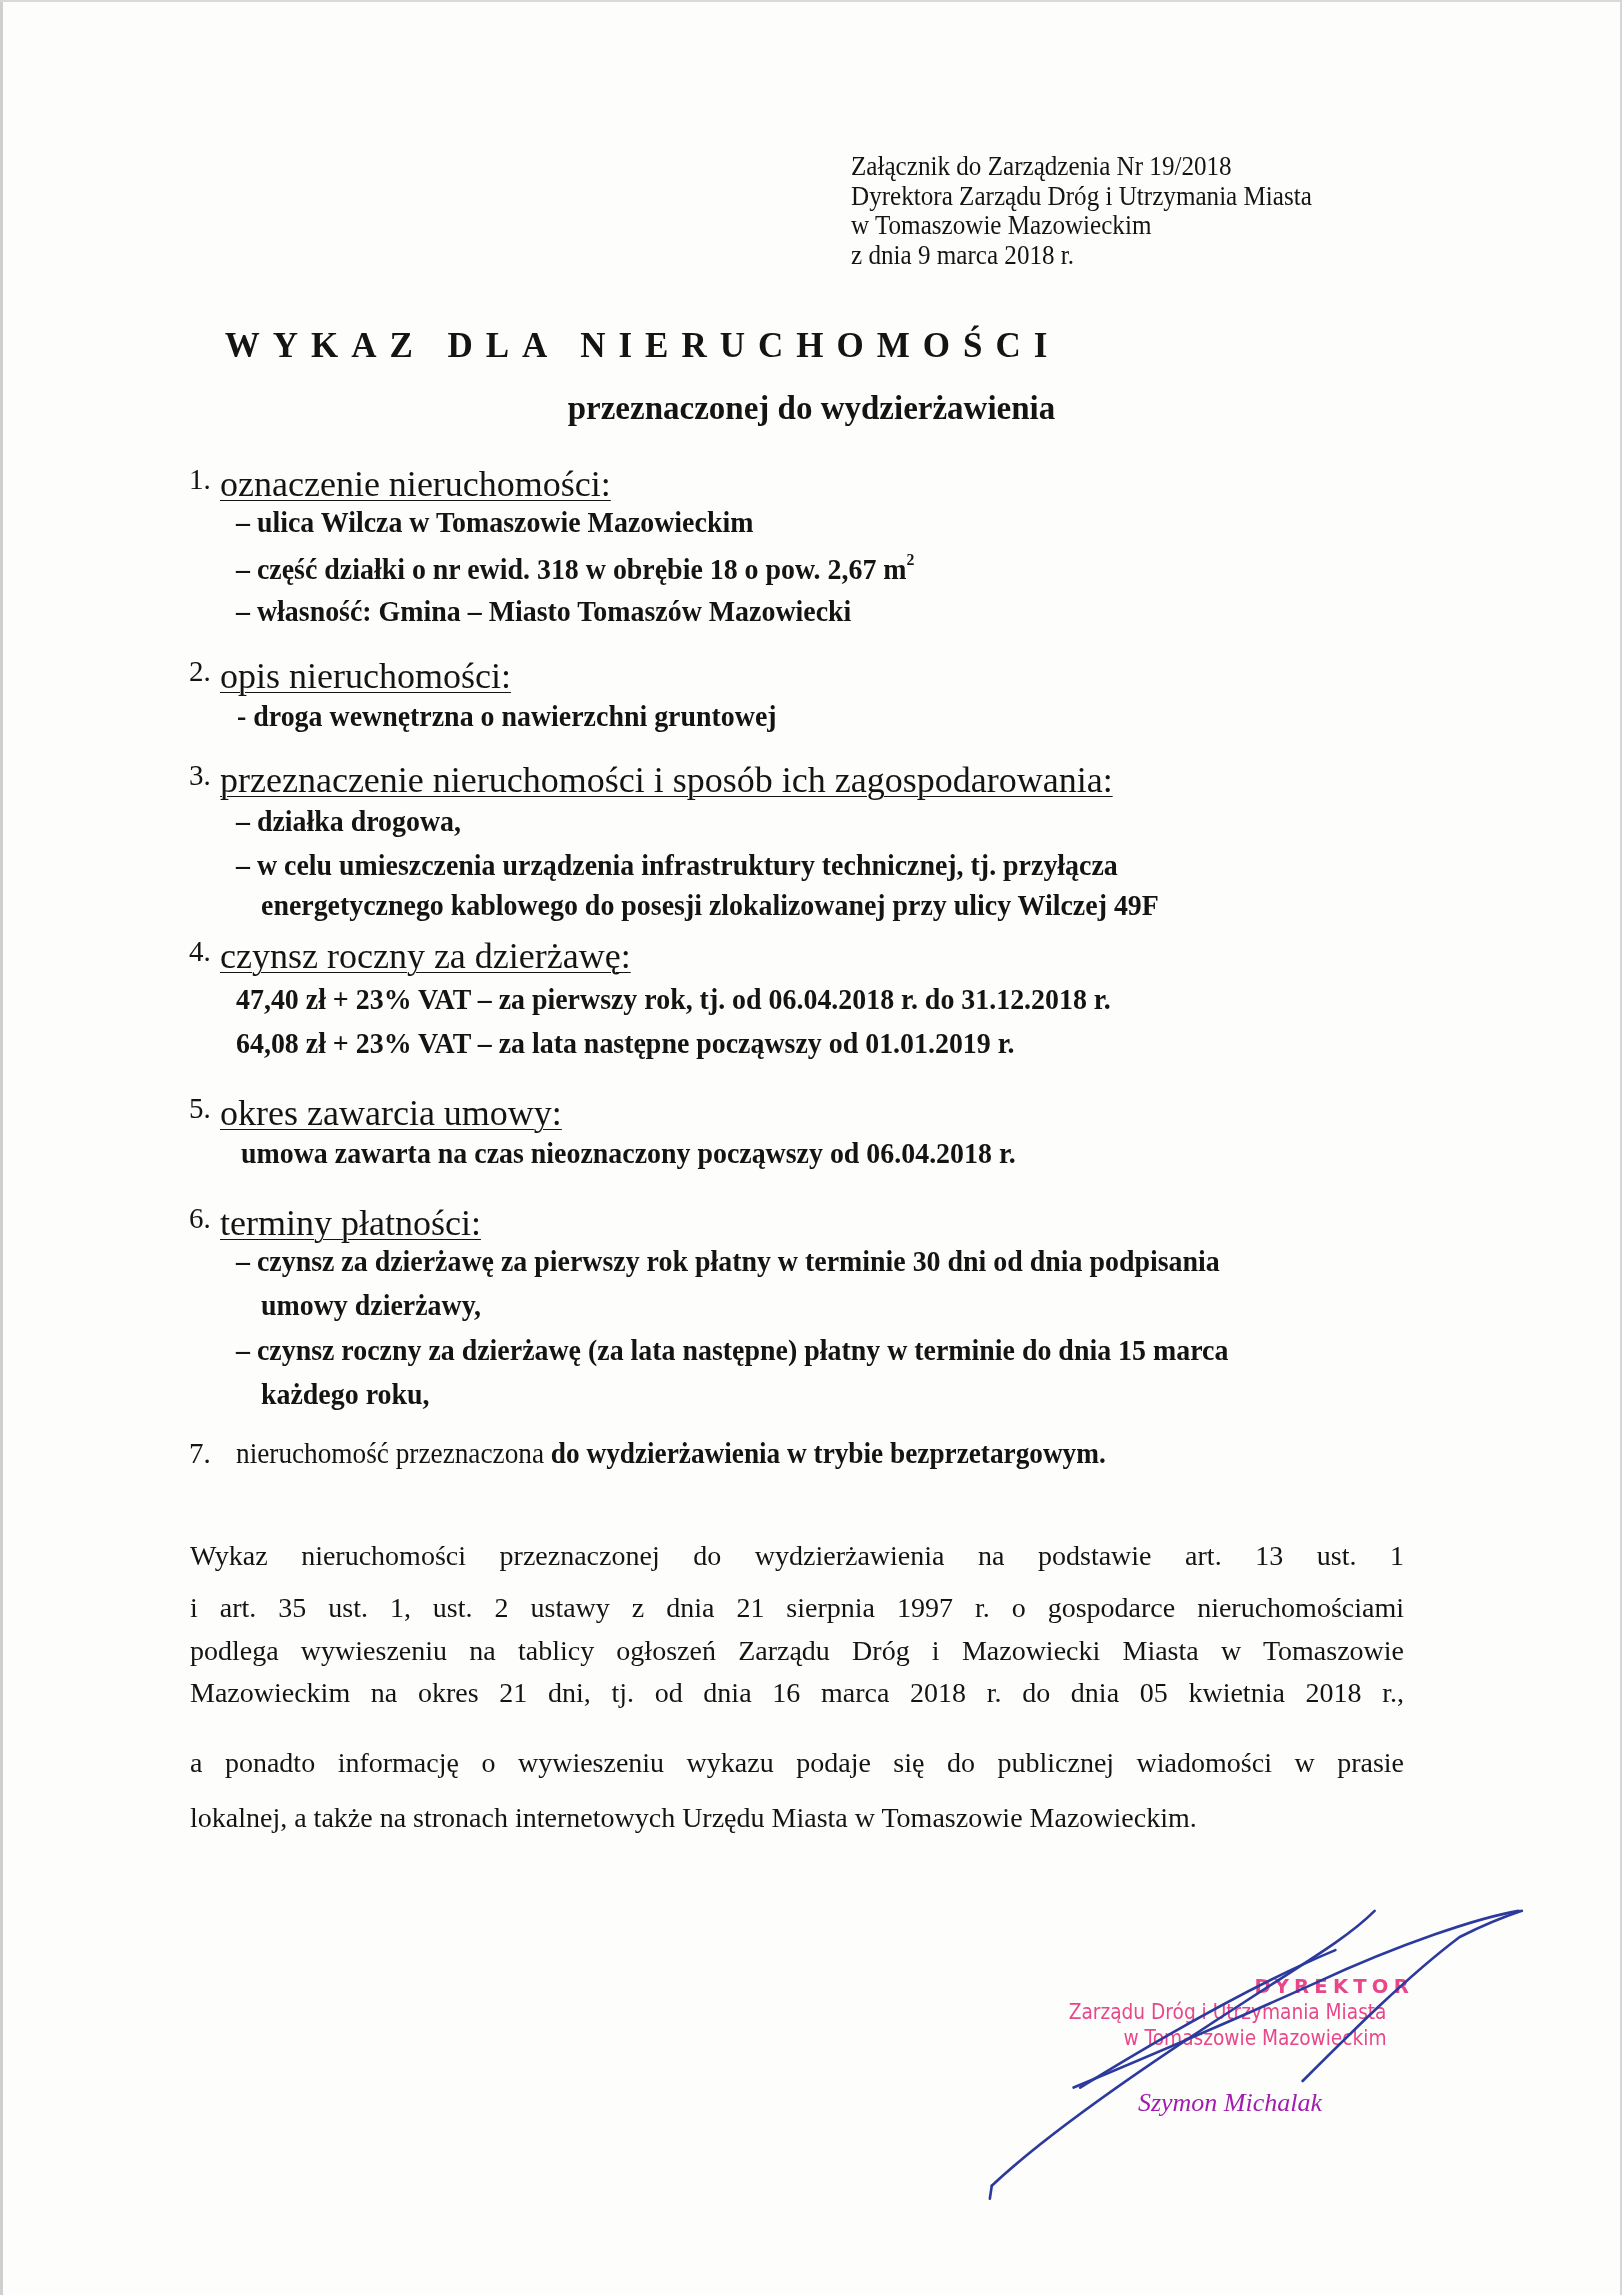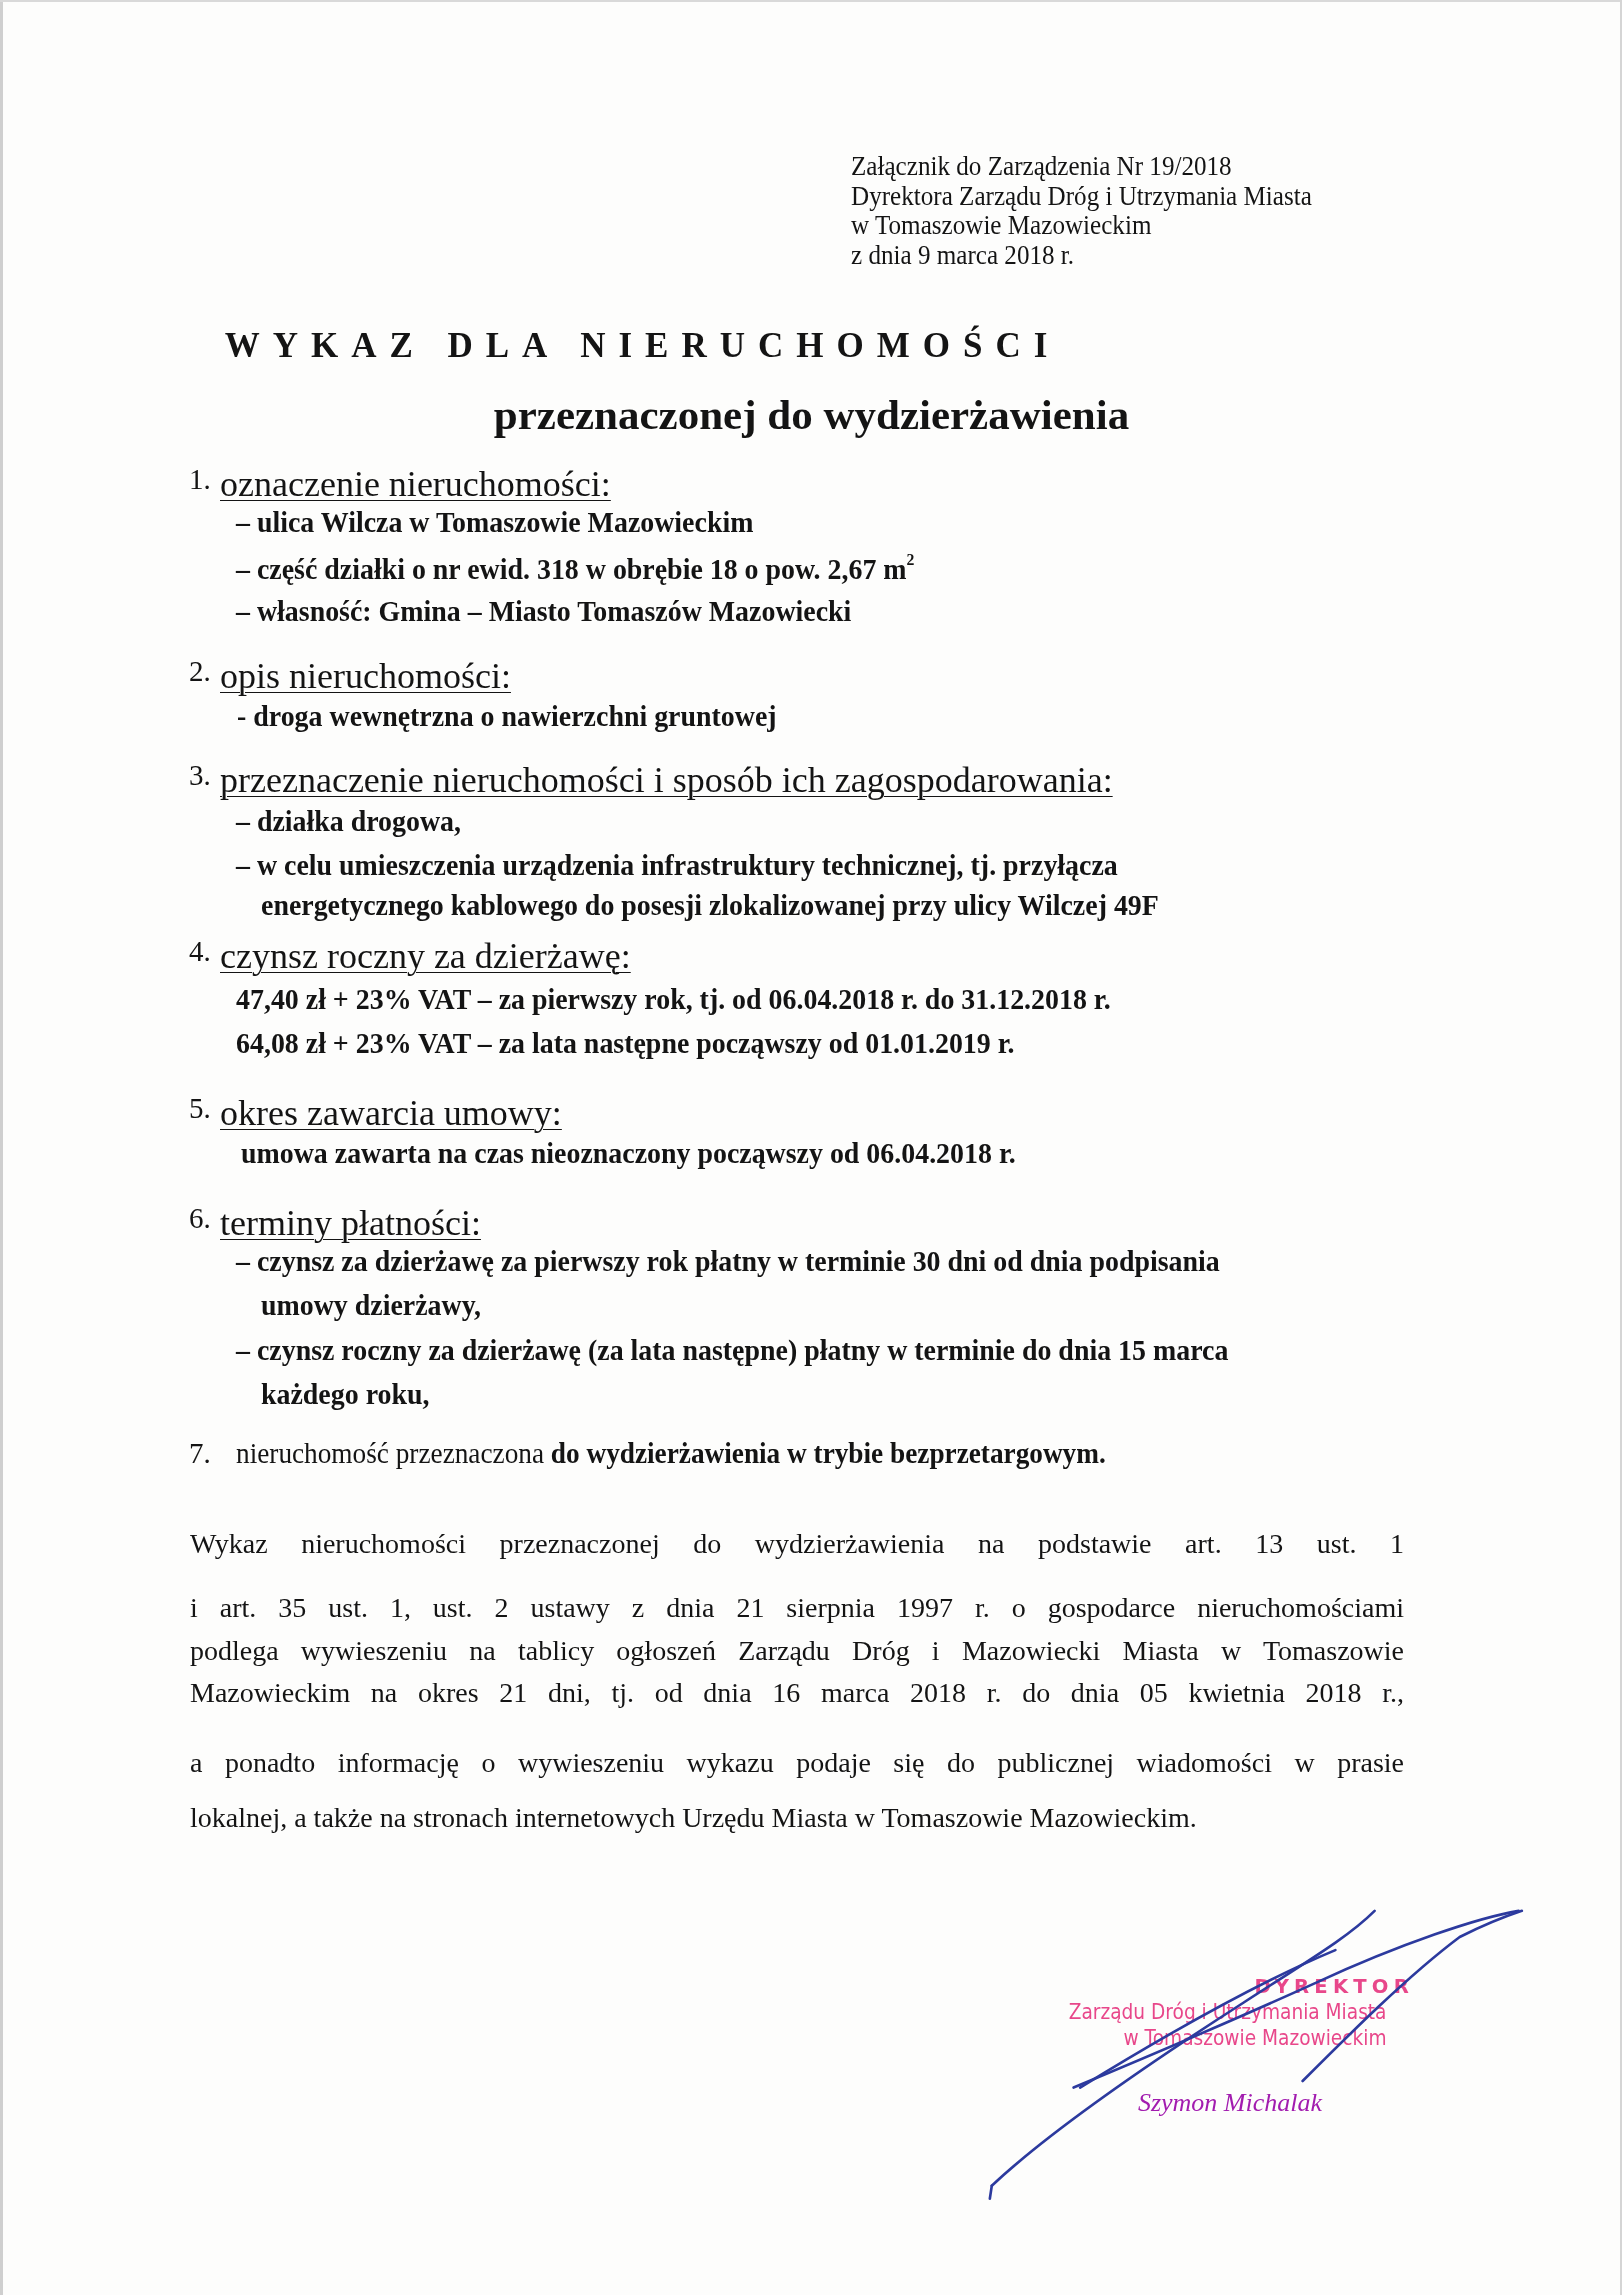--- a/index.html
+++ b/index.html
@@ -10,21 +10,21 @@
     color: #141414;
   }
   .page-edge-left { position: absolute; left: 0; top: 0; width: 2.6px; height: 2295px; background: #cfcfcf; }
   .page-edge-top { position: absolute; left: 0; top: 0; width: 1623px; height: 2px; background: #d9d9d9; }
   .page-edge-right { position: absolute; right: 0; top: 0; width: 3.3px; height: 2295px; background: #d5d5d5; }
 
   .header-block { position: absolute; left: 851px; top: 152px; font-size: 27px; line-height: 29.5px; transform: scaleX(0.93); transform-origin: left top; }
   .header-block div { white-space: nowrap; }
 
   .doc-title { position: absolute; left: 0; width: 1285px; top: 326px; text-align: center; font-weight: bold; font-size: 35px; letter-spacing: 13px; }
-  .doc-subtitle { position: absolute; left: 0; width: 1623px; top: 390px; text-align: center; font-weight: bold; font-size: 43px; }
+  .doc-subtitle { position: absolute; left: 0; width: 1623px; top: 390px; text-align: center; font-weight: bold; font-size: 33px; }
 
   .item-num { position: absolute; left: 189px; font-size: 29px; }
   .item-head { position: absolute; left: 220px; font-size: 36px; text-decoration: underline; text-underline-offset: 3.9px; text-decoration-thickness: 1.3px; white-space: nowrap; }
   .item-line { position: absolute; left: 236px; font-size: 30px; font-weight: bold; white-space: nowrap; transform: scaleX(0.93); transform-origin: left top; }
   .item-line.indent { left: 261px; }
   .item-line.indent2 { left: 241px; }
   .item-line.dash-sp { left: 237px; }
   sup.sq { font-size: 17px; vertical-align: 14.4px; }
 
   .item7 { position: absolute; left: 236px; font-size: 29px; white-space: nowrap; transform: scaleX(0.94); transform-origin: left top; }
@@ -87,21 +87,21 @@
 <div class="item-head" style="top:1202px">terminy płatności:</div>
 <div class="item-line" style="top:1244px">– czynsz za dzierżawę za pierwszy rok płatny w terminie 30 dni od dnia podpisania</div>
 <div class="item-line indent" style="top:1288px">umowy dzierżawy,</div>
 <div class="item-line" style="top:1333px">– czynsz roczny za dzierżawę (za lata następne) płatny w terminie do dnia 15 marca</div>
 <div class="item-line indent" style="top:1377px">każdego roku,</div>
 
 <div class="item-num" style="top:1437px">7.</div>
 <div class="item7" style="top:1437px"><span>nieruchomość przeznaczona </span><b>do wydzierżawienia w trybie bezprzetargowym.</b></div>
 
 <div class="para" style="top:1524px">
-  <div class="para-line" style="top:4px">Wykaz nieruchomości przeznaczonej do wydzierżawienia na podstawie art. 13 ust. 1</div>
+  <div class="para-line" style="top:16px">Wykaz nieruchomości przeznaczonej do wydzierżawienia na podstawie art. 13 ust. 1</div>
   <div class="para-line" style="top:68px">i art. 35 ust. 1, ust. 2 ustawy z dnia 21 sierpnia 1997 r. o gospodarce nieruchomościami</div>
   <div class="para-line" style="top:111px">podlega wywieszeniu na tablicy ogłoszeń Zarządu Dróg i Mazowiecki Miasta w Tomaszowie</div>
   <div class="para-line" style="top:153px">Mazowieckim na okres 21 dni, tj. od dnia 16 marca 2018 r. do dnia 05 kwietnia 2018 r.,</div>
   <div class="para-line" style="top:223px">a ponadto informację o wywieszeniu wykazu podaje się do publicznej wiadomości w prasie</div>
   <div class="para-line last" style="top:278px">lokalnej, a także na stronach internetowych Urzędu Miasta w Tomaszowie Mazowieckim.</div>
 </div>
 
 <div class="stamp">
   <div class="stamp-title">DYREKTOR</div>
   <div class="stamp-line">Zarządu Dróg i Utrzymania Miasta</div>

